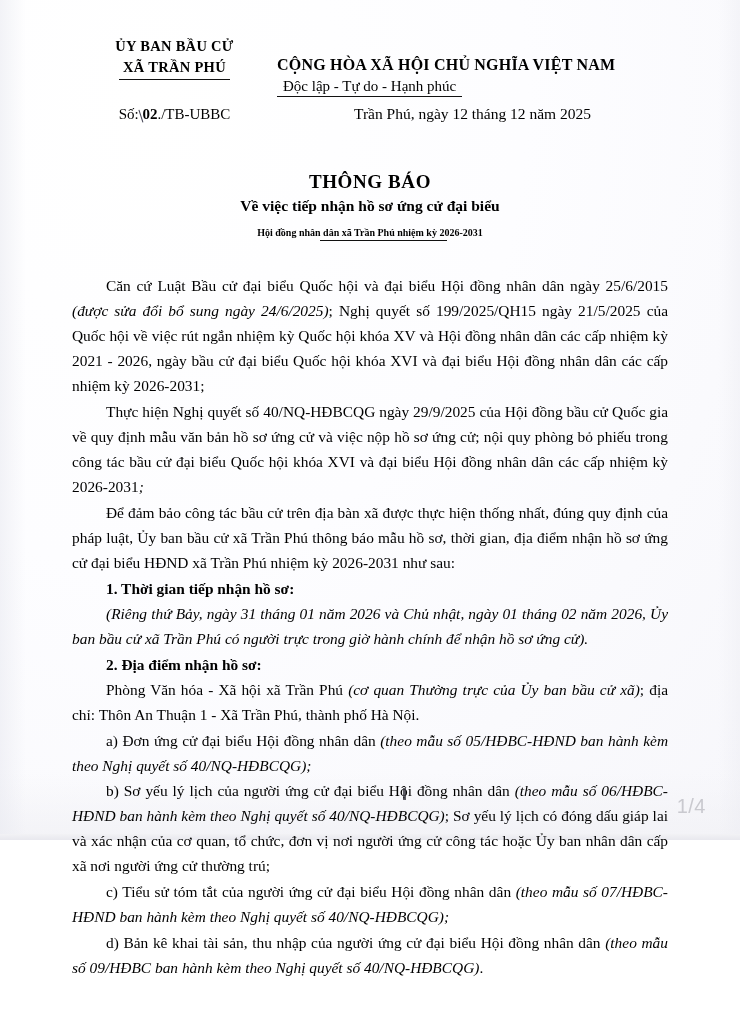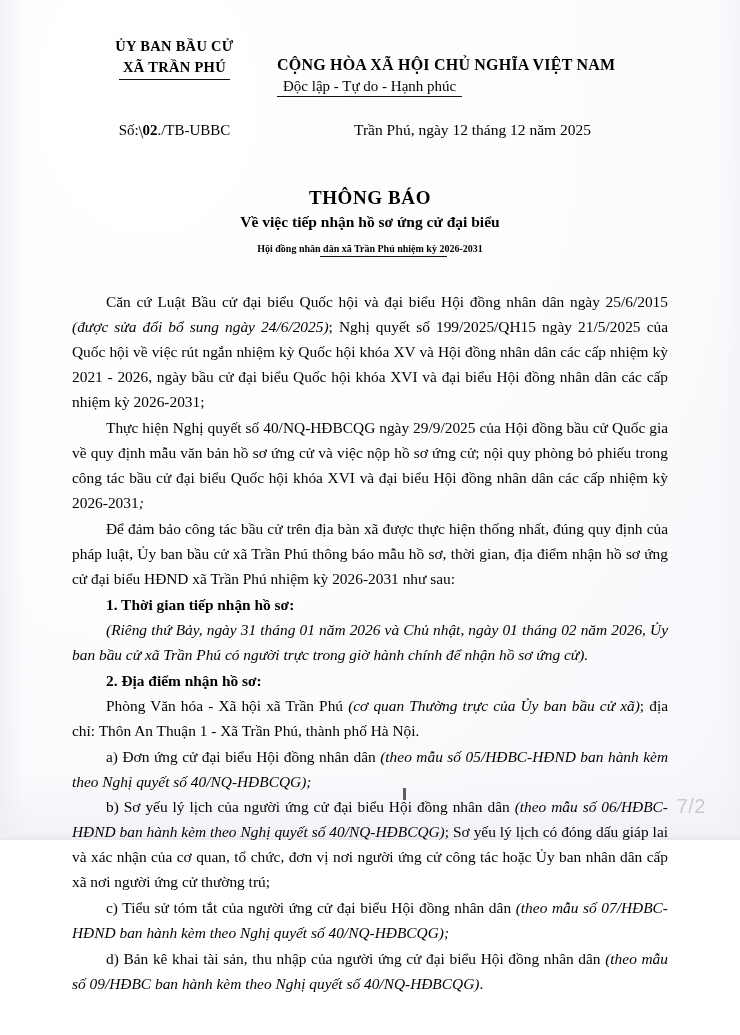--- a/index.html
+++ b/index.html
@@ -91,21 +91,21 @@
     font-size: 15px;
     display: inline-block;
     border-bottom: 1.4px solid #111;
     padding: 0 6px 1px 6px;
     margin-top: 2px;
   }
 
   .subheader {
     display: flex;
     align-items: baseline;
-    margin-top: 24px;
+    margin-top: 8px;
   }
   .doc-number {
     width: 205px;
     text-align: center;
     font-size: 15px;
     position: relative;
   }
   .doc-number .num {
     position: relative;
     display: inline-block;
@@ -259,14 +259,14 @@
 
       <p class="para"><span>c) Tiểu sử tóm tắt của người ứng cử đại biểu Hội đồng nhân dân </span><span class="it">(theo mẫu số 07/HĐBC-HĐND ban hành kèm theo Nghị quyết số 40/NQ-HĐBCQG)</span><span class="it">;</span></p>
 
       <p class="para"><span>d) Bản kê khai tài sản, thu nhập của người ứng cử đại biểu Hội đồng nhân dân </span><span class="it">(theo mẫu số 09/HĐBC ban hành kèm theo Nghị quyết số 40/NQ-HĐBCQG)</span><span>.</span></p>
 
     </div>
   </div>
 
   <div class="scan-artifact"></div>
 
-  <div class="page-indicator">7/2</div>
+  <div class="page-indicator">1/4</div>
 </div>
 
 </body></html>

